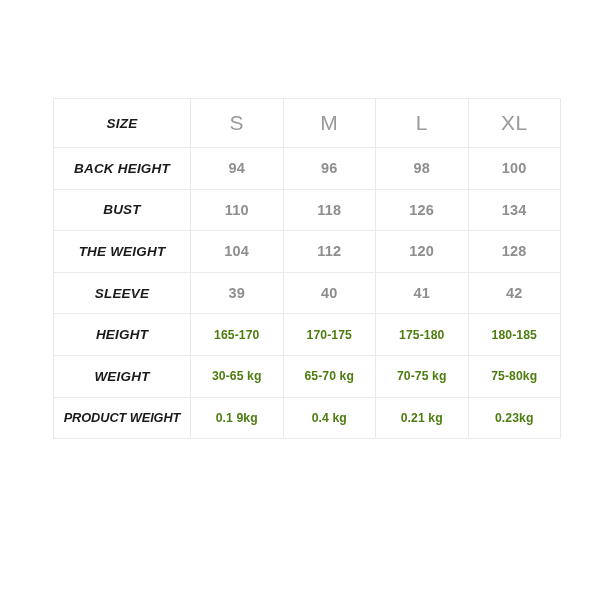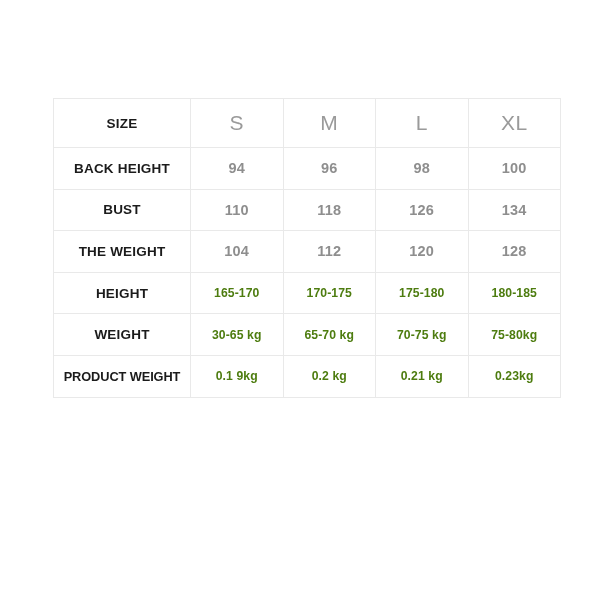--- a/index.html
+++ b/index.html
@@ -35,20 +35,21 @@
     vertical-align: middle;
     background: #ffffff;
   }
   col.label-col { width: 137px; }
   col.size-col  { width: 92.5px; }
 
   
   tr.header-row td { height: 48px; }
   td.row-label {
     font-weight: bold;
+    font-style: italic;
     color: #1b1b1b;
     font-size: 13.5px;
     letter-spacing: 0.2px;
     white-space: nowrap;
   }
   td.row-label.compact {
     font-size: 12.8px;
     letter-spacing: -0.1px;
   }
   td.size-head {
@@ -106,35 +107,42 @@
           <td class="value">134</td>
         </tr>
         <tr class="data-row">
           <td class="row-label">THE WEIGHT</td>
           <td class="value">104</td>
           <td class="value">112</td>
           <td class="value">120</td>
           <td class="value">128</td>
         </tr>
         <tr class="data-row">
+          <td class="row-label">SLEEVE</td>
+          <td class="value">39</td>
+          <td class="value">40</td>
+          <td class="value">41</td>
+          <td class="value">42</td>
+        </tr>
+        <tr class="data-row">
           <td class="row-label">HEIGHT</td>
           <td class="value small">165-170</td>
           <td class="value small">170-175</td>
           <td class="value small">175-180</td>
           <td class="value small">180-185</td>
         </tr>
         <tr class="data-row">
           <td class="row-label">WEIGHT</td>
           <td class="value small">30-65 kg</td>
           <td class="value small">65-70 kg</td>
           <td class="value small">70-75 kg</td>
           <td class="value small">75-80kg</td>
         </tr>
         <tr class="data-row">
           <td class="row-label compact">PRODUCT WEIGHT</td>
           <td class="value small">0.1 9kg</td>
-          <td class="value small">0.2 kg</td>
+          <td class="value small">0.4 kg</td>
           <td class="value small">0.21 kg</td>
           <td class="value small">0.23kg</td>
         </tr>
       </tbody>
   </table>
 </div>
 
 </body></html>

